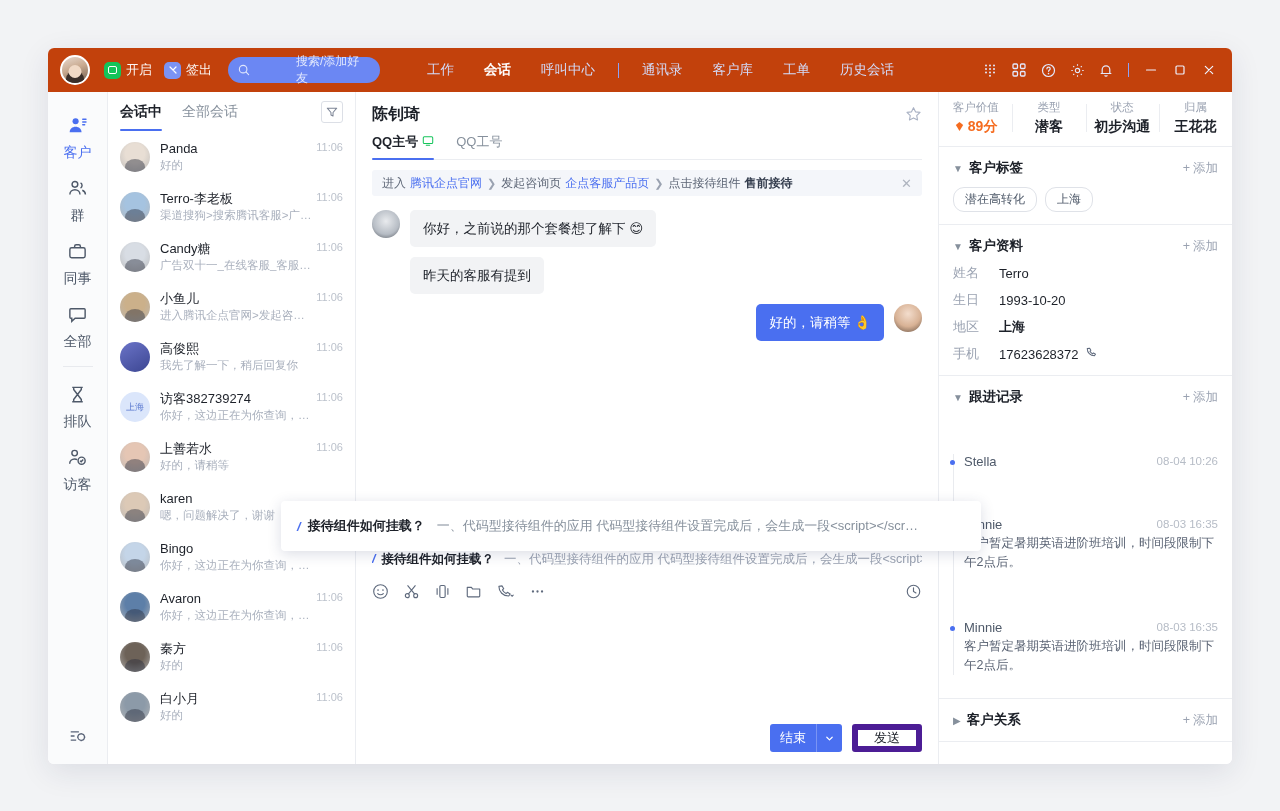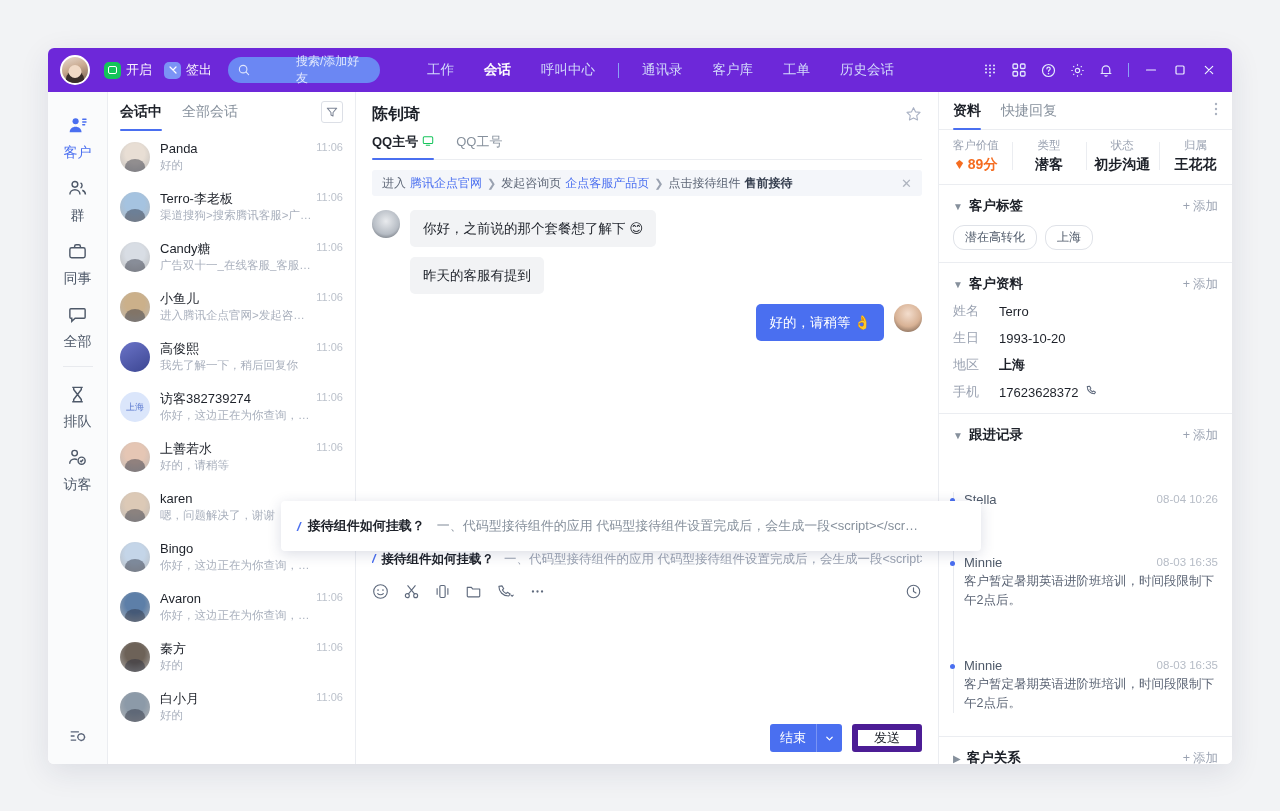--- a/index.html
+++ b/index.html
@@ -14,21 +14,21 @@
     width: 1184px; height: 716px;
     background: #ffffff;
     border-radius: 6px;
     overflow: hidden;
     box-shadow: 0 8px 30px rgba(30,40,80,.10);
     display: flex; flex-direction: column;
   }
 
   
   .titlebar {
-    height: 44px; background: #6d28d9; flex: 0 0 44px;
+    height: 44px; background: #c2410c; flex: 0 0 44px;
     display: flex; align-items: center; color: #fff;
     position: relative;
   }
   .tb-avatar {
     width: 30px; height: 30px; border-radius: 50%; margin-left: 12px;
     background: linear-gradient(160deg,#e8d9cf 0%,#c8a98f 45%,#6e5a4c 100%);
     border: 2px solid #ffffff; flex:0 0 auto; position: relative; overflow:hidden;
   }
   .tb-avatar::after{
     content:""; position:absolute; left:50%; top:52%; transform:translateX(-50%);
@@ -647,33 +647,20 @@
                   <path d="M2 3.6L5 6.6l3-3" fill="none" stroke="#fff" stroke-width="1.3" stroke-linecap="round" stroke-linejoin="round"></path>
                 </svg>
             </span>
           </div>
           <div class="btn-send">发送</div>
         </div>
       </div>
     </div>
 
     <div class="panel">
-      <div class="p-tabs">
-        <div class="p-tab active">资料</div>
-        <div class="p-tab">快捷回复</div>
-        <div class="p-more">
-          <svg width="4" height="16" viewBox="0 0 4 16">
-              <g fill="#aab2c0">
-                <circle cx="2" cy="3" r="1.2"></circle>
-                <circle cx="2" cy="8" r="1.2"></circle>
-                <circle cx="2" cy="13" r="1.2"></circle>
-              </g>
-            </svg>
-        </div>
-      </div>
 
       <div class="p-stats">
         <div class="p-stat">
           <div class="k">客户价值</div>
           <div class="v score">
             <span>
               <svg width="11" height="11" viewBox="0 0 12 12">
                   <path d="M2 4.3L6 1l4 3.3L6 11z" fill="#f56c20"></path>
                 </svg>
             </span>

